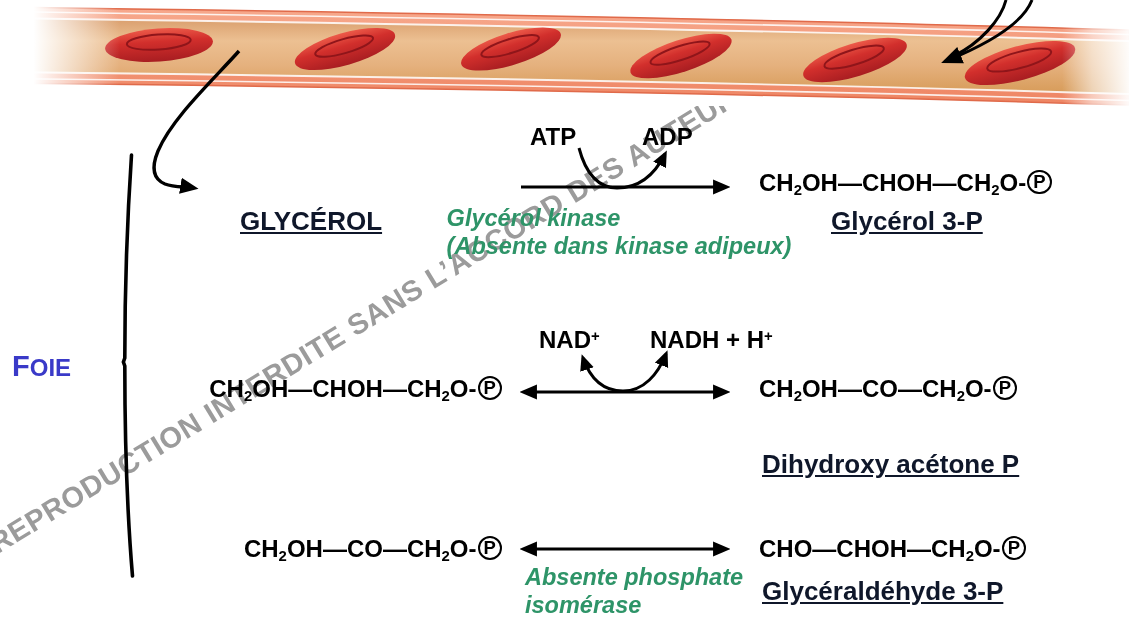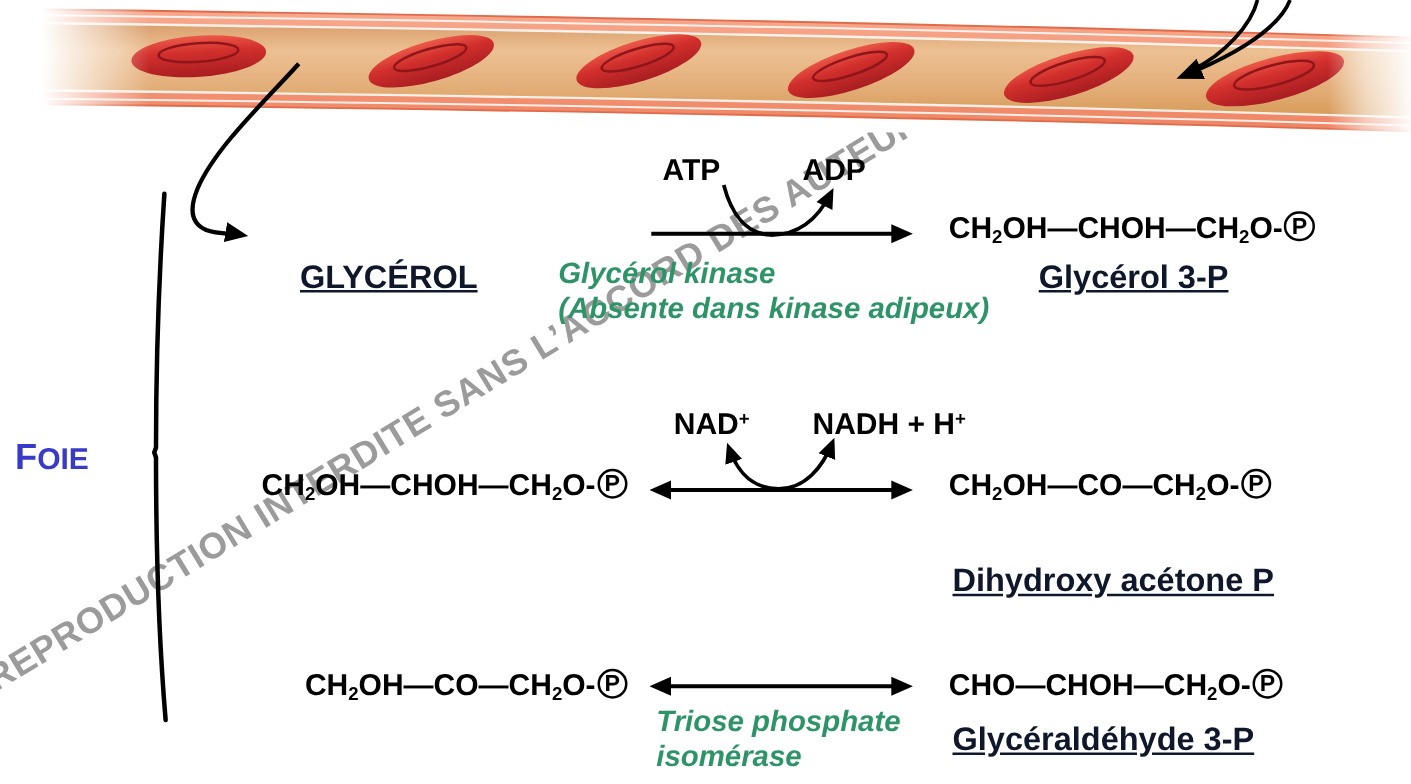--- a/index.html
+++ b/index.html
@@ -140,19 +140,19 @@
   <div class="abs name" style="left:831px;top:206px;">Glycérol 3-P</div>
 
   <div class="abs formula" style="right:627px;top:374px;">CH<span class="sub">2</span>OH—CHOH—CH<span class="sub">2</span>O-<span class="circp">P</span></div>
   <div class="abs cofactor" style="left:539px;top:321px;">NAD<span class="sup">+</span></div>
   <div class="abs cofactor" style="left:650px;top:321px;">NADH + H<span class="sup">+</span></div>
   <div class="abs formula" style="left:759px;top:374px;">CH<span class="sub">2</span>OH—CO—CH<span class="sub">2</span>O-<span class="circp">P</span></div>
   <div class="abs name" style="left:762px;top:413px;margin-top:36px;">Dihydroxy acétone P</div>
 
   <div class="abs formula" style="right:627px;top:534px;">CH<span class="sub">2</span>OH—CO—CH<span class="sub">2</span>O-<span class="circp">P</span></div>
   <div class="abs enzyme" style="left:525px;top:563px;">
-    <div>Triose phosphate</div>
+    <div>Absente phosphate</div>
     <div>isomérase</div>
   </div>
   <div class="abs formula" style="left:759px;top:534px;">CHO—CHOH—CH<span class="sub">2</span>O-<span class="circp">P</span></div>
   <div class="abs name" style="left:762px;top:576px;">Glycéraldéhyde 3-P</div>
 
 </div>
 
 </body></html>

